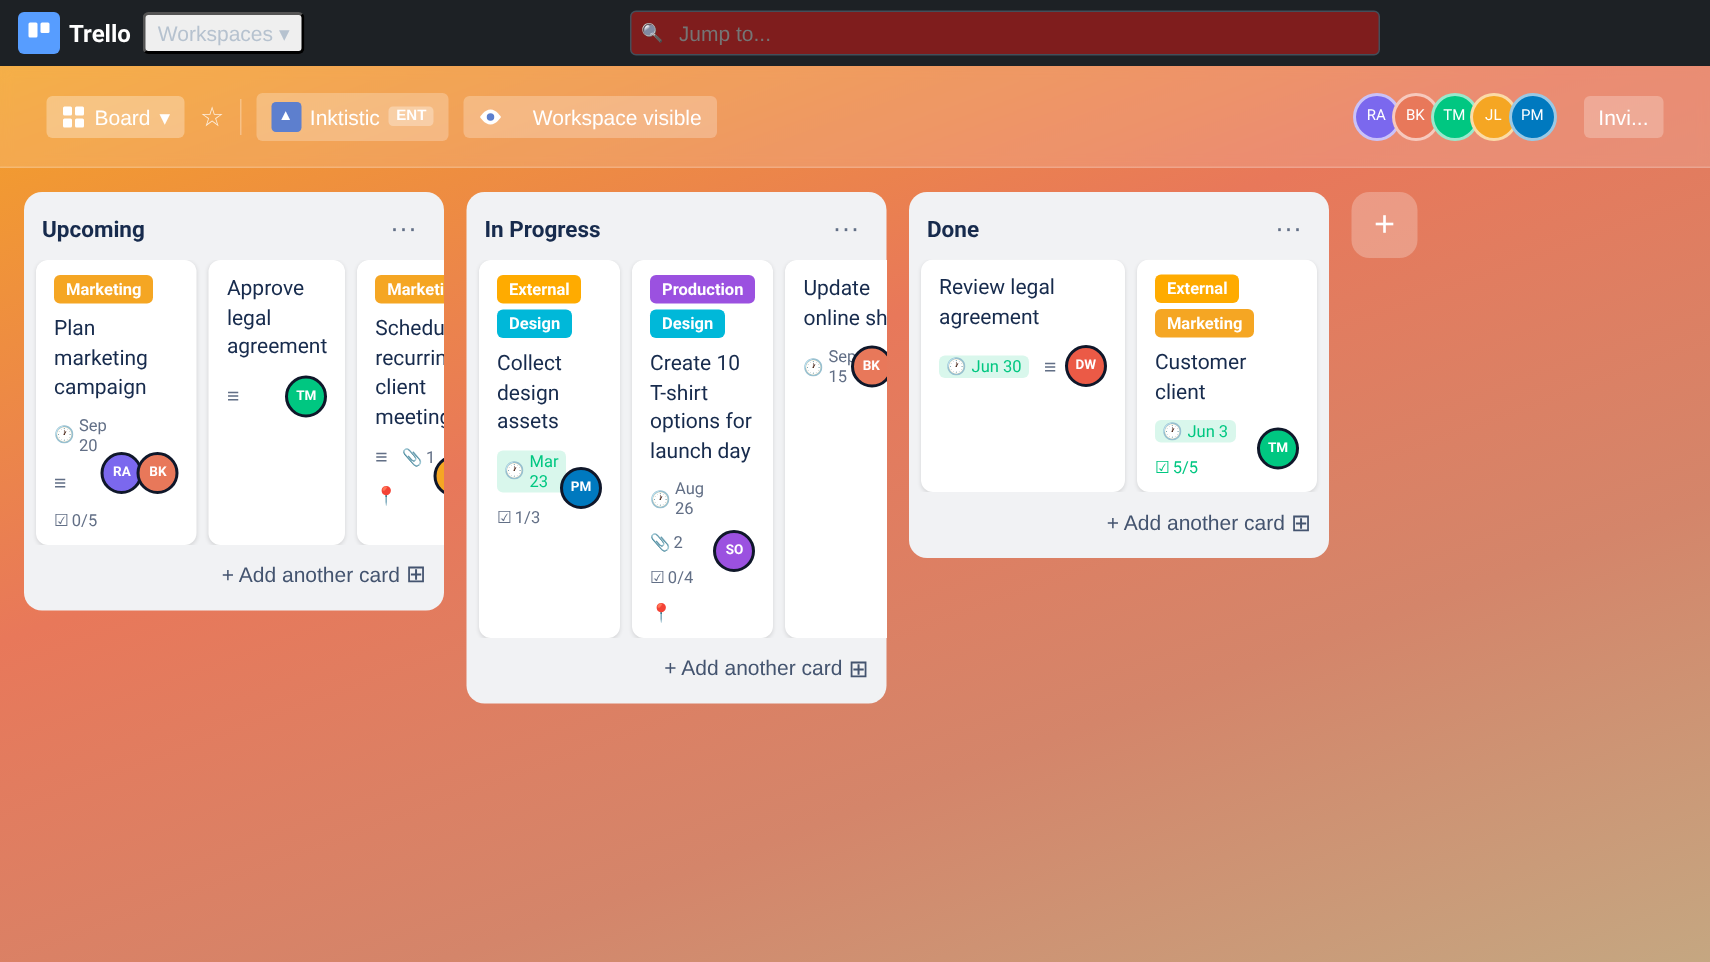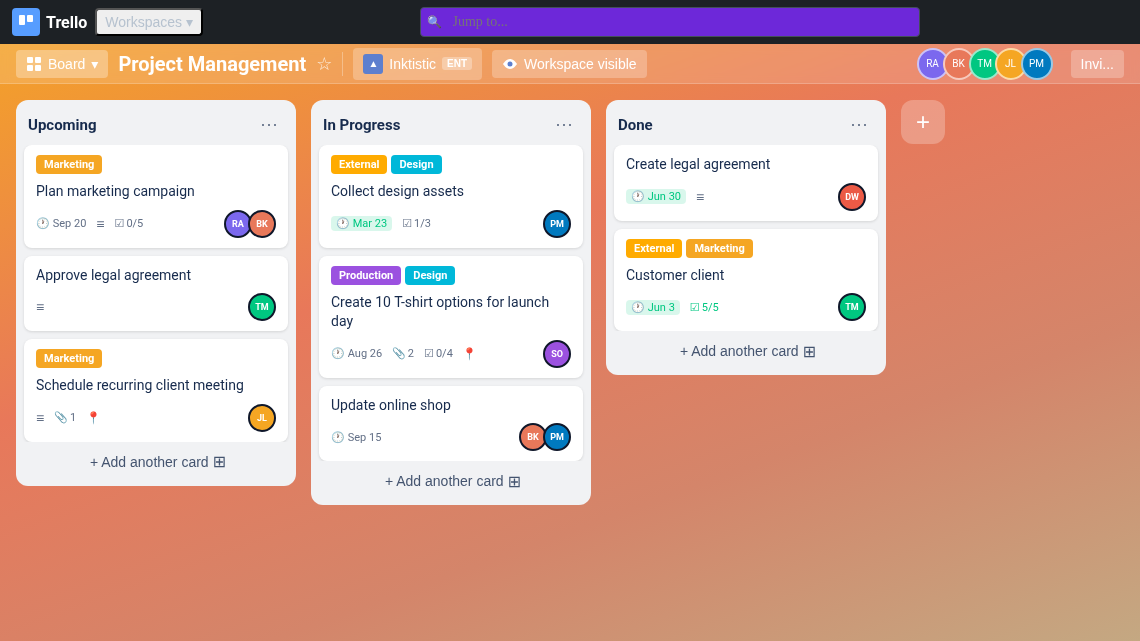--- a/index.html
+++ b/index.html
@@ -41,29 +41,28 @@
       font-size: 14px;
       display: flex;
       align-items: center;
       gap: 4px;
       cursor: pointer;
       padding: 4px 8px;
       border-radius: 4px;
     }
     .search-bar {
       width: 100%;
-      background: #6d28d9;
+      background: #7f1d1d;
       border: 1px solid #444f5a;
       border-radius: 4px;
       color: #b6c2cf;
       padding: 6px 12px 6px 32px;
       font-size: 14px;
       outline: none;
       position: relative;
-      font-family: Liberation Serif, serif;
     }
     .search-wrapper {
       position: relative;
       flex: 1;
       max-width: 500px;
       margin: 0 auto;
     }
     .search-wrapper::before {
       content: '🔍';
       position: absolute;
@@ -73,22 +72,22 @@
       font-size: 12px;
       z-index: 1;
     }
 
     
     .board-header {
       background: rgba(255,255,255,0.15);
       backdrop-filter: blur(4px);
       display: flex;
       align-items: center;
-      padding: 8px 16px;
-      height: 40px;
+      padding: 8px 31px;
+      height: 68px;
       gap: 10px;
       border-bottom: 1px solid rgba(255,255,255,0.2);
     }
     .board-view-btn {
       display: flex;
       align-items: center;
       gap: 6px;
       background: rgba(255,255,255,0.3);
       border: none;
       border-radius: 4px;
@@ -123,21 +122,21 @@
       border: none;
       border-radius: 4px;
       padding: 6px 10px;
       color: white;
       font-size: 14px;
       cursor: pointer;
     }
     .visibility-btn {
       display: flex;
       align-items: center;
-      gap: 6px;
+      gap: 20px;
       background: rgba(255,255,255,0.25);
       border: none;
       border-radius: 4px;
       padding: 6px 10px;
       color: white;
       font-size: 14px;
       cursor: pointer;
     }
     .header-spacer { flex: 1; }
     .avatars {
@@ -204,21 +203,21 @@
       background: none;
       border: none;
       cursor: pointer;
       color: #626f86;
       font-size: 18px;
       padding: 2px 6px;
       border-radius: 4px;
     }
     .column-cards {
       display: flex;
-      flex-direction: column;
+      flex-direction: row;
       gap: 8px;
       padding: 0 8px;
       overflow-y: auto;
       flex: 1;
     }
 
     
     .card {
       background: white;
       border-radius: 8px;
@@ -286,21 +285,21 @@
       justify-content: center;
       font-size: 9px;
       color: white;
       font-weight: 700;
     }
 
     
     .add-card-row {
       display: flex;
       align-items: center;
-      justify-content: center;
+      justify-content: flex-end;
       padding: 8px 12px 12px 12px;
     }
     .add-card-btn {
       display: flex;
       align-items: center;
       gap: 6px;
       background: none;
       border: none;
       color: #44546f;
       font-size: 14px;
@@ -379,21 +378,20 @@
   <button class="board-view-btn">
     <svg width="16" height="16" viewBox="0 0 16 16" fill="white">
       <rect x="1" y="1" width="6" height="6" rx="1"></rect>
       <rect x="9" y="1" width="6" height="6" rx="1"></rect>
       <rect x="1" y="9" width="6" height="6" rx="1"></rect>
       <rect x="9" y="9" width="6" height="6" rx="1"></rect>
     </svg>
     <span>Board</span>
     <span>▾</span>
   </button>
-  <h1 class="board-title">Project Management</h1>
   <button class="star-btn">☆</button>
   <div class="divider-v"></div>
   <button class="workspace-badge">
     <div class="inktistic-logo">▲</div>
     <span>Inktistic</span>
     <span class="ent-badge">ENT</span>
   </button>
   <button class="visibility-btn">
     <svg width="16" height="16" viewBox="0 0 16 16" fill="white">
       <path d="M8 3C4 3 1 8 1 8s3 5 7 5 7-5 7-5-3-5-7-5z"></path>
@@ -583,21 +581,21 @@
         <span style="color: rgb(68, 84, 111); font-size: 16px; cursor: pointer;">⊞</span>
       </div>
     </div>
     <div class="column">
       <div class="column-header">
         <span class="column-title">Done</span>
         <button class="column-menu-btn">···</button>
       </div>
       <div class="column-cards">
         <div class="card">
-          <div class="card-title">Create legal agreement</div>
+          <div class="card-title">Review legal agreement</div>
           <div class="card-footer">
             <div class="card-meta">
               <span class="meta-item">
                 <span style="font-size:11px;color:#00c781;background:rgba(0,199,129,0.15);border-radius:4px;padding:1px 5px;display:flex;align-items:center;gap:3px;">
                   <span>🕐</span>
                   <span>Jun 30</span>
                 </span>
               </span>
               <span class="meta-item">
                 <span style="font-size:14px;color:#626f86;">≡</span>

